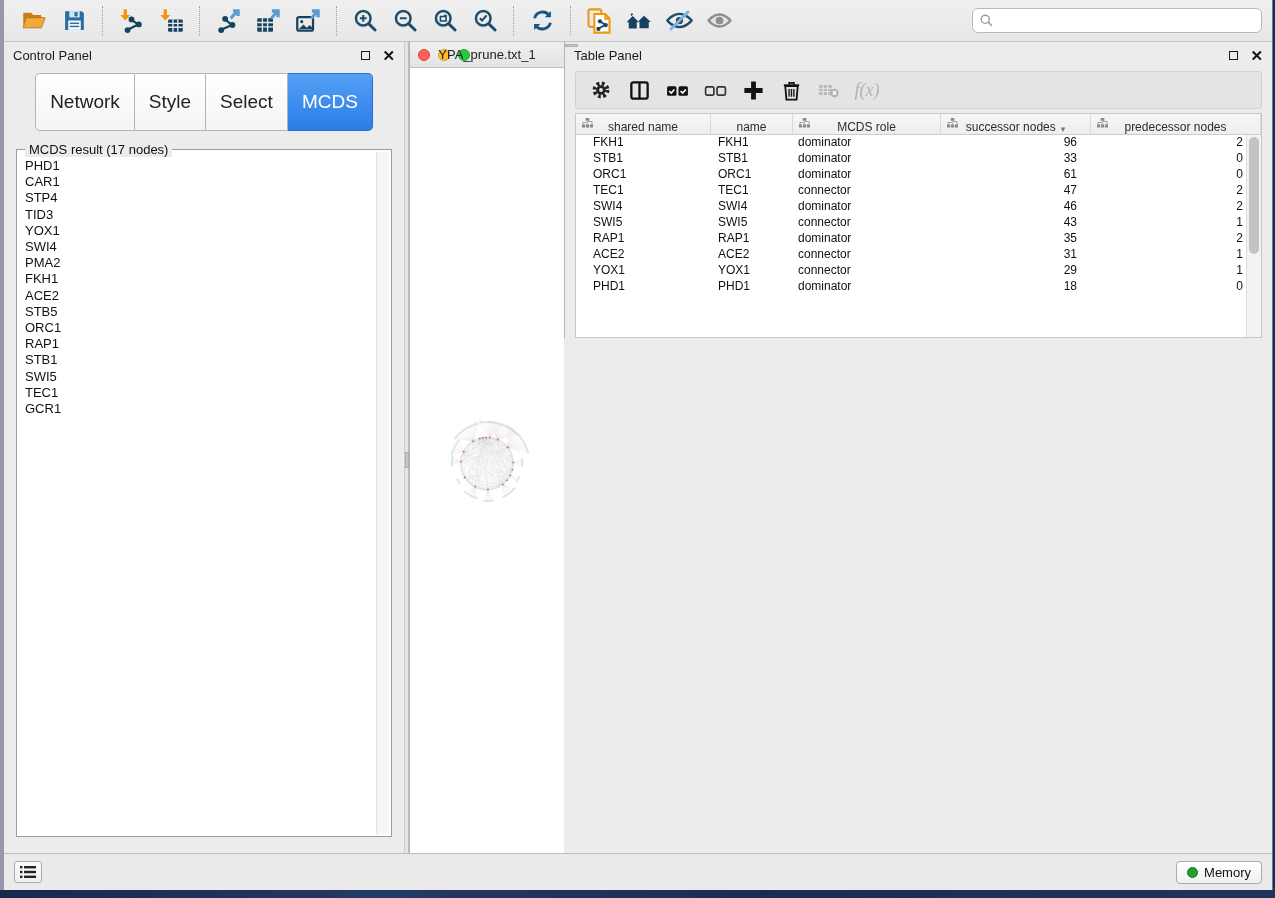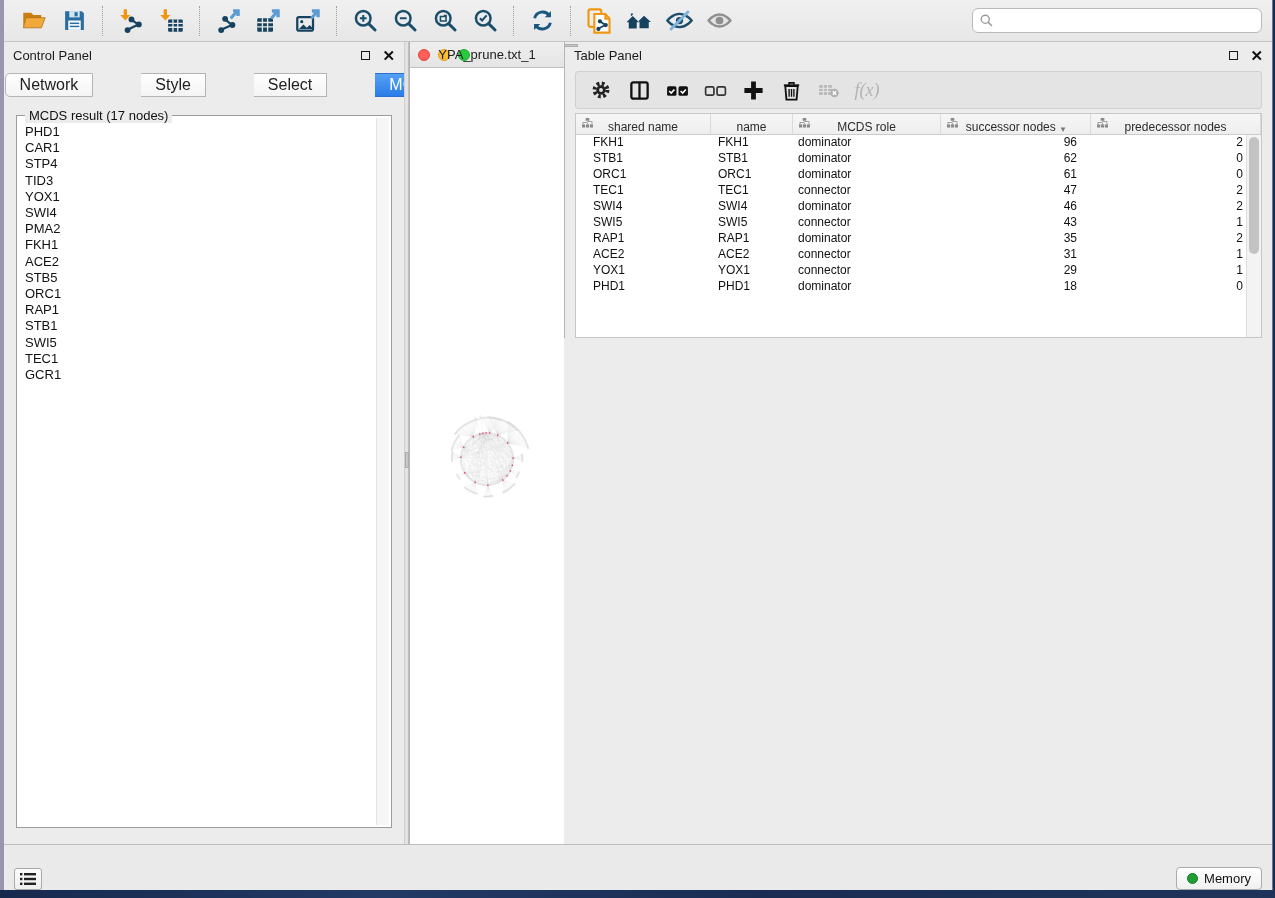--- a/index.html
+++ b/index.html
@@ -33,21 +33,21 @@
   
   .left-panel { width:400px; background:#ececec; display:flex; flex-direction:column; min-height:0; }
   .panel-header { height:27px; display:flex; align-items:center; padding:0 9px; flex:0 0 auto; }
   .panel-title { font-size:13px; color:#1a1a1a; }
   .panel-header .spacer { flex:1; }
   .float-box { width:9px; height:9px; border:1.6px solid #1a1a1a; margin-right:12px; }
   .close-x { font-size:15px; font-weight:bold; color:#111; line-height:9px; }
 
   .seg-row { display:flex; justify-content:center; padding:4px 0 6px; flex:0 0 auto; }
   .seg { border:1px solid #b4b4b4; border-left:none; background:linear-gradient(#ffffff,#f4f4f4);
-    font-size:16px; color:#222; padding:2px 14px; cursor:default;margin-left:48px; }
+    font-size:19px; color:#222; padding:17px 14px; cursor:default; }
   .seg:first-child { border-left:1px solid #b4b4b4; border-radius:5px 0 0 5px; }
   .seg:last-child { border-radius:0 5px 5px 0; }
   .seg.active { background:linear-gradient(#55a0f5,#2a7de7); color:#fff; border-color:#2a6fd0;text-align:right; }
 
   .cp-sub { margin:0 8px; background:#e7e7e7; border:1px solid #d2d2d2; border-radius:4px;
     height:356px; flex:0 0 auto; display:flex; flex-direction:column; align-items:center; }
   .opt-label { margin-top:16px; font-size:13px; color:#111; }
   .mac-select { margin-top:9px; width:312px; height:24px; background:#fff; border:1px solid #b6b6b6;
     border-radius:5px; display:flex; align-items:center; position:relative; cursor:default; }
   .mac-select .val { flex:1; font-size:13px; color:#111; text-align:center; padding-right:20px; }
@@ -108,22 +108,22 @@
   .gcell { flex:0 0 auto; white-space:nowrap; overflow:hidden; }
   .gcell.num { text-align:right; }
   .grid-scroll { position:absolute; top:21px; right:0; bottom:0; width:15px;
     background:#f3f3f3; border-left:1px solid #ddd; }
   .grid-scroll .thumb { position:absolute; top:2px; left:2px; right:2px; height:58%;
     background:#c3c3c3; border-radius:6px; }
 
   .tp-tabs { display:flex; justify-content:center; padding:6px 0 7px; flex:0 0 auto; }
 
   
-  .status-bar { height:46px; background:#eaeaea; border-top:1px solid #bdbdbd;
-    display:flex; align-items:flex-end; padding:0 10px; flex:0 0 auto; }
+  .status-bar { height:37px; background:#eaeaea; border-top:1px solid #bdbdbd;
+    display:flex; align-items:center; padding:0 10px; flex:0 0 auto; }
   .list-btn { width:28px; height:22px; background:linear-gradient(#fcfcfc,#efefef);
     border:1px solid #a9a9a9; border-radius:3px; display:flex; align-items:center; justify-content:center; }
   .mem-btn { margin-left:auto; display:flex; align-items:center; gap:6px;
     background:linear-gradient(#ffffff,#f0f0f0); border:1px solid #ababab; border-radius:4px;
     padding:3px 10px; font-size:13px; color:#111; }
   .mem-dot { width:11px; height:11px; border-radius:50%; background:#1f9e33; border:1px solid #157a24; }
 </style>
 </head>
 <body>
 
@@ -1170,21 +1170,21 @@
                 <div class="gcell" style="width: 135px; padding-left: 17px;">FKH1</div>
                 <div class="gcell" style="width: 82px; padding-left: 7px;">FKH1</div>
                 <div class="gcell" style="width: 148px; padding-left: 5px;">dominator</div>
                 <div class="gcell num" style="width: 150px; padding-right: 14px;">96</div>
                 <div class="gcell num" style="width: 170px; padding-right: 18px;">2</div>
               </div>
               <div class="grow">
                 <div class="gcell" style="width: 135px; padding-left: 17px;">STB1</div>
                 <div class="gcell" style="width: 82px; padding-left: 7px;">STB1</div>
                 <div class="gcell" style="width: 148px; padding-left: 5px;">dominator</div>
-                <div class="gcell num" style="width: 150px; padding-right: 14px;">62</div>
+                <div class="gcell num" style="width: 150px; padding-right: 14px;">33</div>
                 <div class="gcell num" style="width: 170px; padding-right: 18px;">0</div>
               </div>
               <div class="grow">
                 <div class="gcell" style="width: 135px; padding-left: 17px;">ORC1</div>
                 <div class="gcell" style="width: 82px; padding-left: 7px;">ORC1</div>
                 <div class="gcell" style="width: 148px; padding-left: 5px;">dominator</div>
                 <div class="gcell num" style="width: 150px; padding-right: 14px;">61</div>
                 <div class="gcell num" style="width: 170px; padding-right: 18px;">0</div>
               </div>
               <div class="grow">

